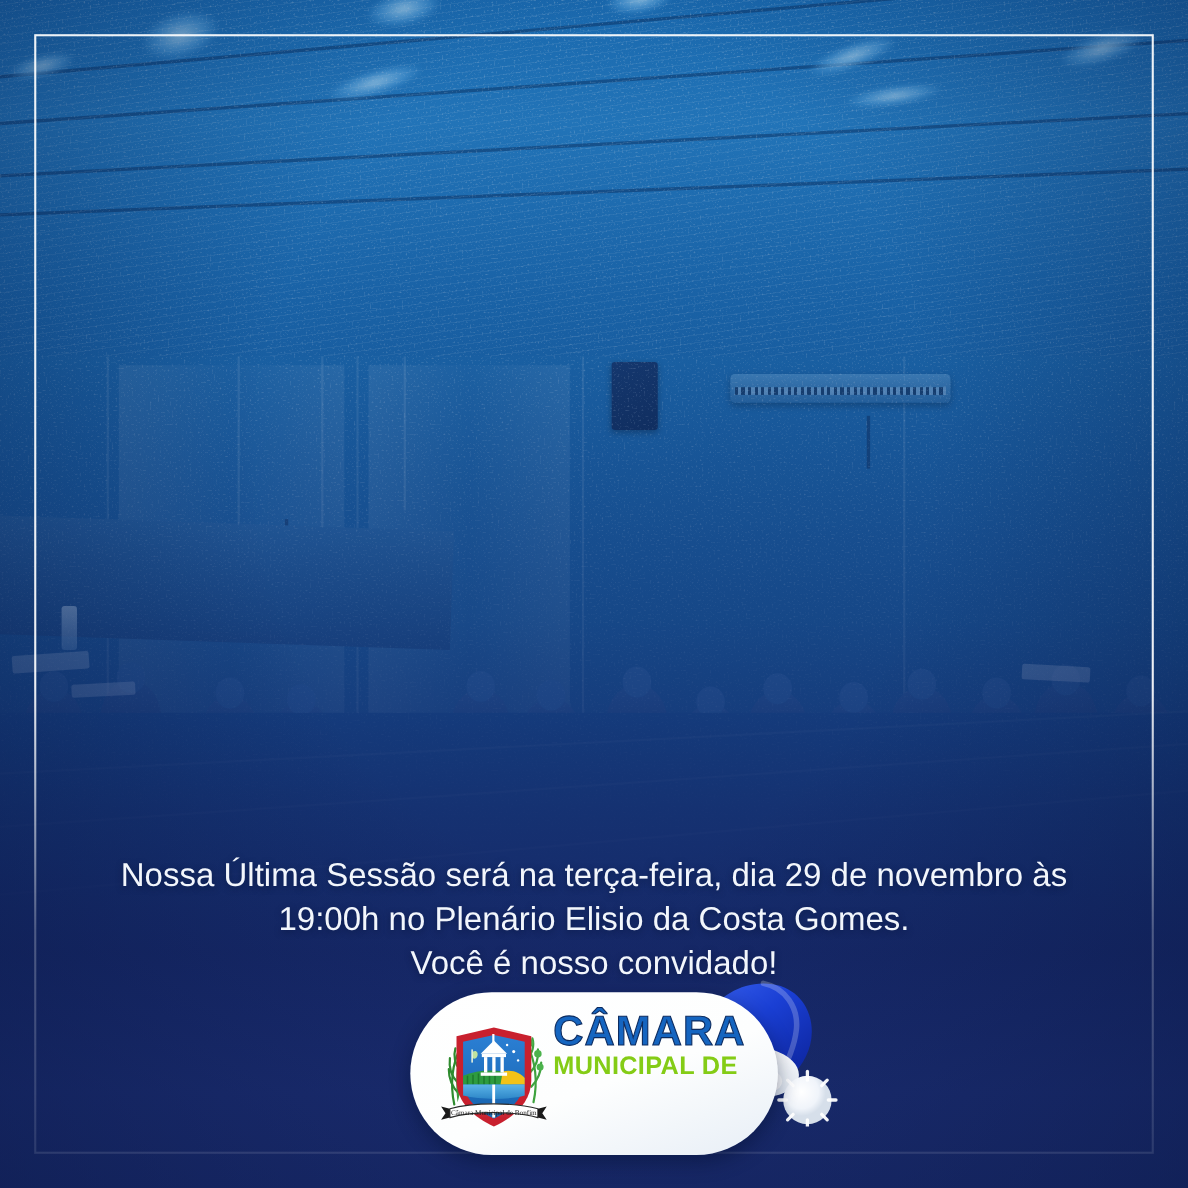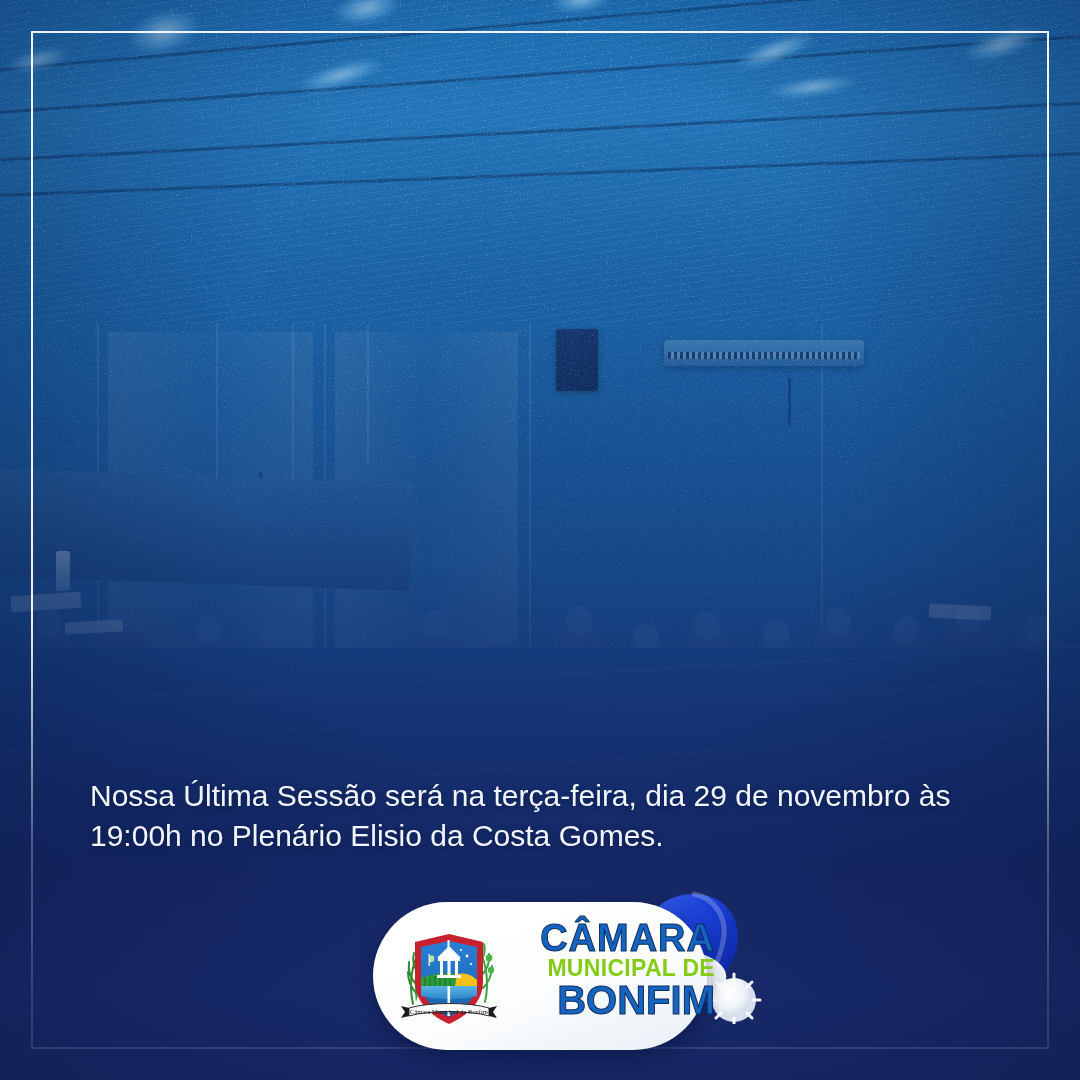--- a/index.html
+++ b/index.html
@@ -136,35 +136,35 @@
   .hl-word{margin-left:4px;}
   .hl-line2{
     font-size:150px;font-weight:bold;color:#a9cef0;letter-spacing:-2px;
     margin-top:-22px;
     text-shadow:0 7px 16px rgba(5,20,55,.5);
   }
 
   
   .body-copy{
     position:absolute;left:90px;right:90px;top:776px;
-    color:#f2f6fc;
+    text-align:center;color:#f2f6fc;
     font-size:30px;line-height:1.33;font-weight:400;
     text-shadow:0 2px 6px rgba(5,18,50,.5);
   }
   .body-copy div{white-space:nowrap;}
 
   
   .logo-lockup{position:absolute;left:373px;top:902px;width:334px;height:148px;}
   .pill{
     position:absolute;inset:0;border-radius:74px;
     background:linear-gradient(160deg,#ffffff 0%,#fdfefe 55%,#e7eef6 100%);
     box-shadow:0 6px 18px rgba(3,14,45,.45);
   }
   .crest{position:absolute;left:24px;top:24px;width:104px;height:104px;}
-  .logo-text{position:absolute;left:144px;top:18px;width:198px;text-align:right;}
+  .logo-text{position:absolute;left:130px;top:18px;width:198px;text-align:left;}
   .t-camara{font-size:38px;font-weight:bold;color:#1565c0;letter-spacing:1px;line-height:.96;
             -webkit-text-stroke:1px #0d2b5e;}
   .t-municipal{font-size:23px;font-weight:bold;color:#84cc16;letter-spacing:.3px;line-height:1.08;}
   .t-bonfim{font-size:40px;font-weight:bold;color:#1565c0;letter-spacing:0px;line-height:.95;
             -webkit-text-stroke:1px #0d2b5e;}
   .t-slogan{font-size:12.5px;font-weight:bold;color:#15325f;letter-spacing:.4px;margin-top:3px;}
 
   
   .santa{position:absolute;left:243px;top:-14px;width:150px;height:136px;}
 </style>
@@ -286,20 +286,21 @@
     <div class="grade"></div>
     <div class="vig"></div>
   </div>
 
   <div class="frame fade"></div>
 
 
   <div class="body-copy">
     <div>Nossa Última Sessão  será na terça-feira, dia 29 de novembro às</div>
     <div>19:00h no Plenário Elisio da Costa Gomes.</div>
+    <div>Você é nosso convidado!</div>
   </div>
 
   <div class="logo-lockup">
 
     <svg class="santa" viewBox="0 0 150 136">
       <defs>
         <linearGradient id="hatg" x1="0" y1="0" x2="1" y2="1">
           <stop offset="0%" stop-color="#3b63ef"></stop>
           <stop offset="45%" stop-color="#1a3fd4"></stop>
           <stop offset="100%" stop-color="#0b2196"></stop>
@@ -408,17 +409,16 @@
       <path d="M8,80 L96,80 L96,90 L8,90 Z" fill="#ffffff" opacity=".02"></path>
       <path d="M12,82 C32,76 72,76 92,82 L92,90 C72,84 32,84 12,90 Z" fill="#ffffff" stroke="#2b2b2b" stroke-width="1"></path>
       <path d="M12,82 L4,80 L8,86 L4,92 L12,90 Z" fill="#1a1a1a"></path>
       <path d="M92,82 L100,80 L96,86 L100,92 L92,90 Z" fill="#1a1a1a"></path>
       <text x="52" y="88" font-family="'Liberation Serif',serif" font-size="6.5" fill="#1a1a1a" text-anchor="middle">Câmara Municipal de Bonfim</text>
     </svg>
 
     <div class="logo-text">
       <div class="t-camara">CÂMARA</div>
       <div class="t-municipal">MUNICIPAL DE</div>
-      <div class="t-bonfim">BONFIM</div>
     </div>
   </div>
 
 </div>
 
 </body></html>

